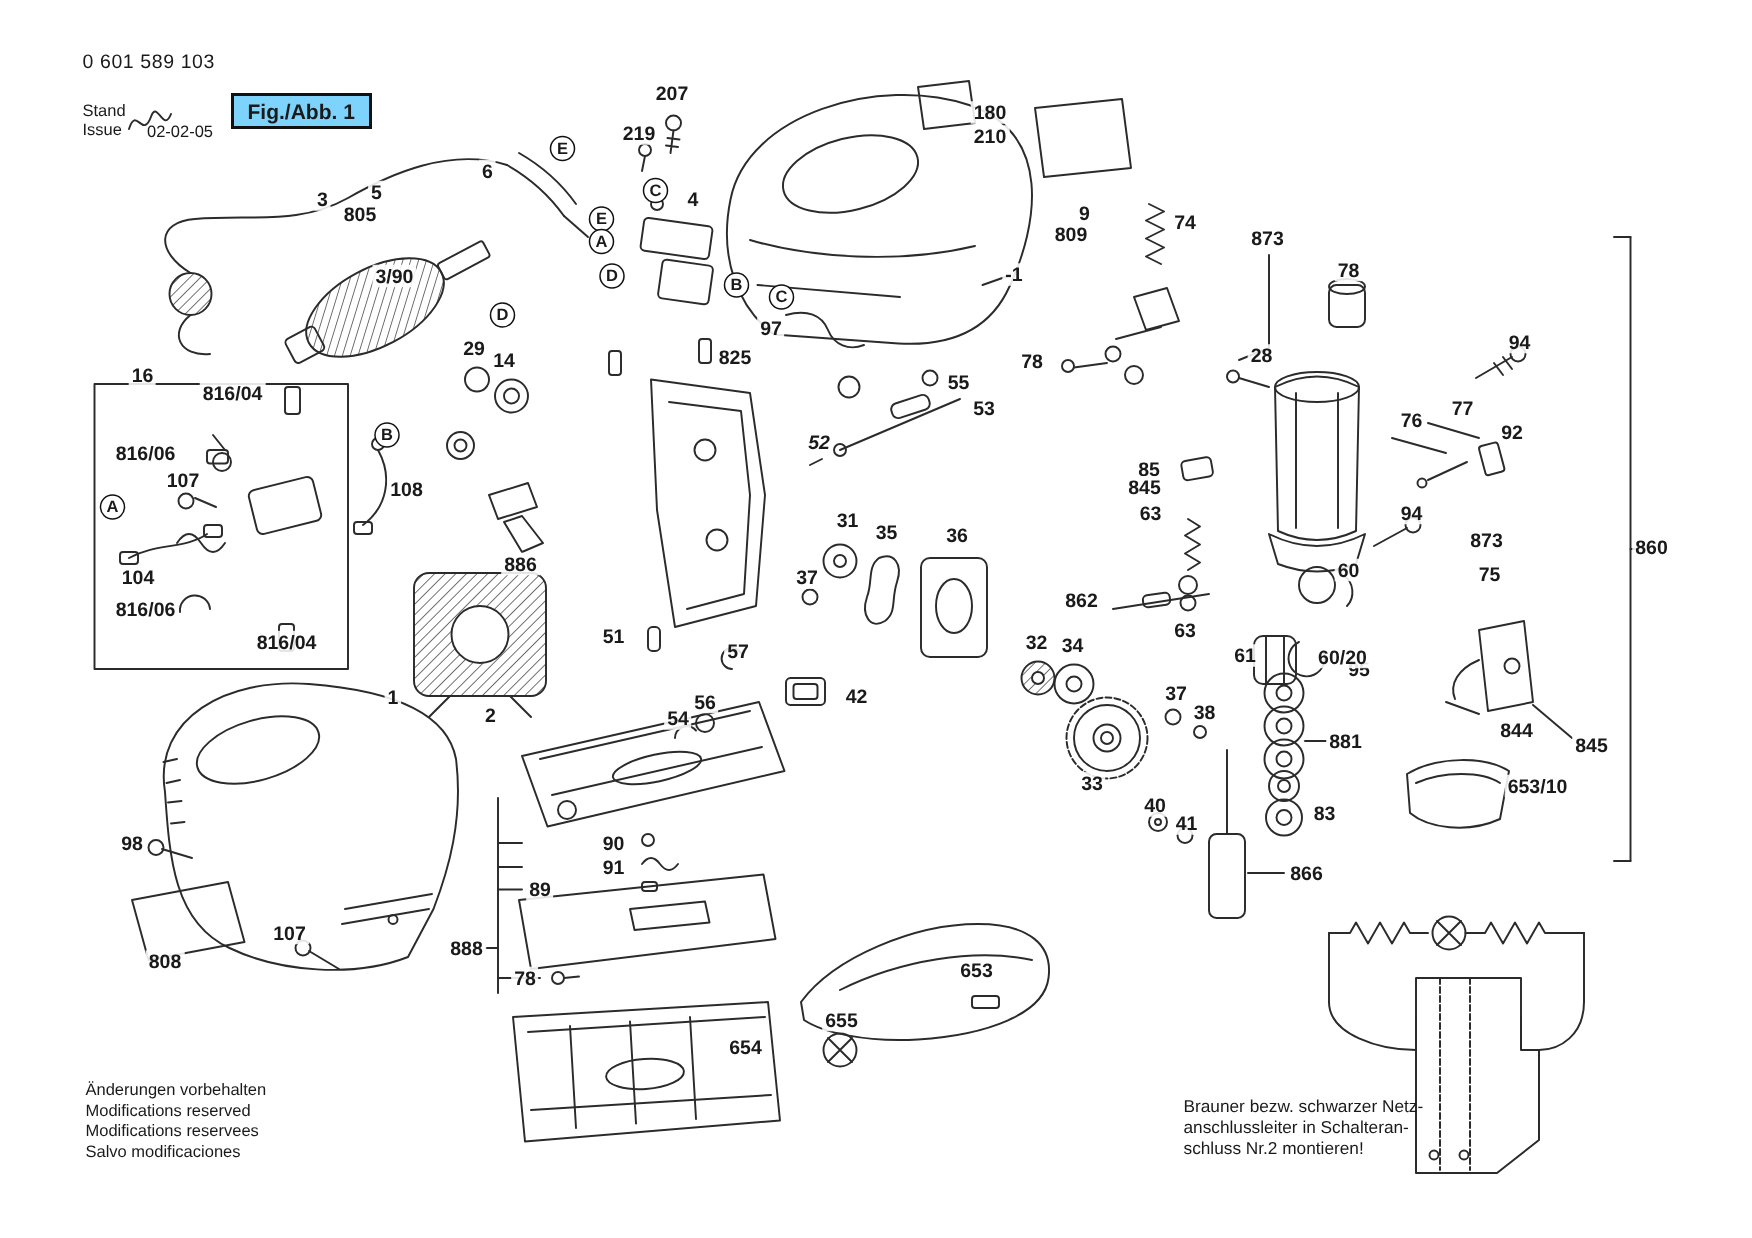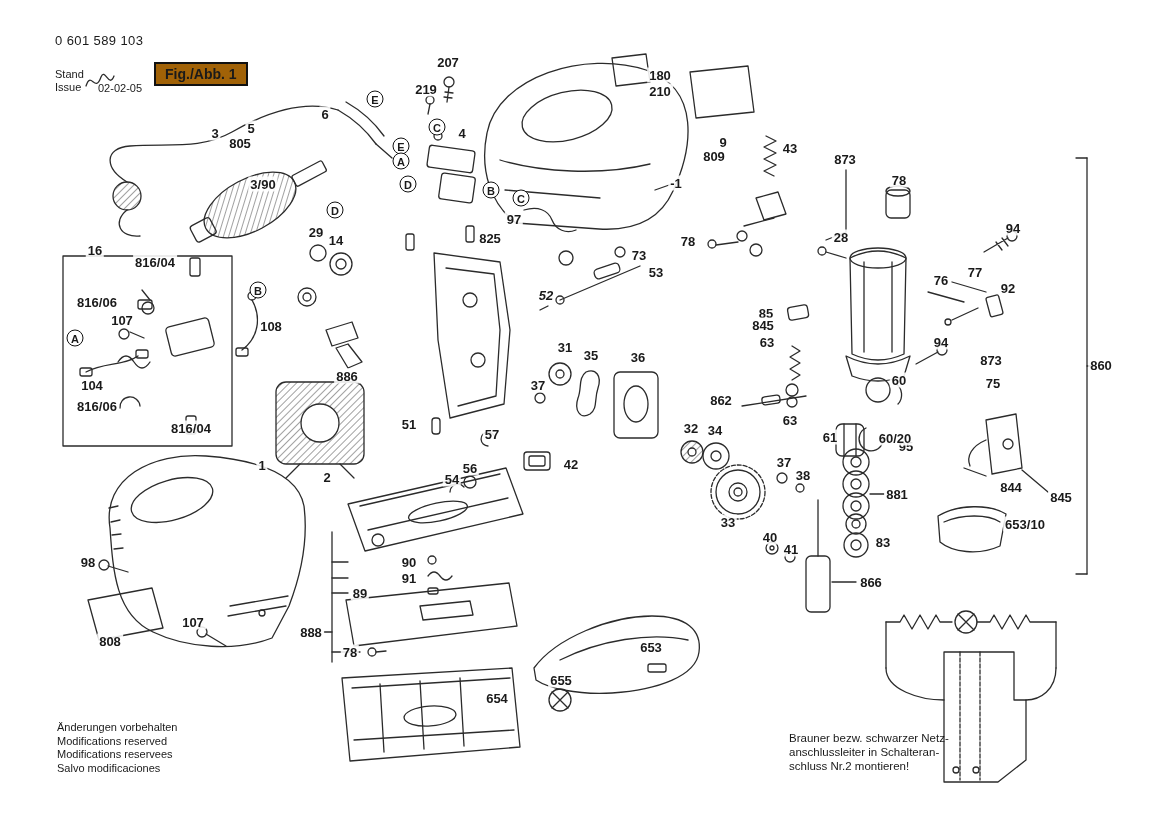--- a/index.html
+++ b/index.html
@@ -11,21 +11,21 @@
     color: #1a1a1a;
     overflow: hidden;
   }
   #artwork { position: absolute; left: 0; top: 0; }
   .doc-number { position: absolute; left: 55px; top: 33px; font-size: 13px; letter-spacing: .4px; }
   .stand-issue { position: absolute; left: 55px; top: 68px; font-size: 11px; line-height: 13px; }
   .date { position: absolute; left: 98px; top: 82px; font-size: 11px; }
   .fig-box {
     position: absolute; left: 154px; top: 62px;
     border: 2px solid #111; padding: 2px 9px;
-    font-weight: bold; font-size: 14px; background: #a16207;
+    font-weight: bold; font-size: 14px; background: #7dd3fc;
   }
   .footnotes { position: absolute; left: 57px; top: 721px; font-size: 11px; line-height: 13.5px; }
   .note-right { position: absolute; left: 789px; top: 731px; font-size: 11.5px; line-height: 14px; }
   .part-label {
     position: absolute; transform: translate(-50%,-50%);
     font-weight: bold; font-size: 13px; line-height: 1;
     background: rgba(255,255,255,.88); padding: 1px 2px; white-space: nowrap;
   }
   .callout-letter {
     position: absolute; transform: translate(-50%,-50%);
@@ -327,33 +327,33 @@
     <span class="part-label" style="left: 426px; top: 89px;">219</span>
     <span class="part-label" style="left: 660px; top: 75px;">180</span>
     <span class="part-label" style="left: 660px; top: 91px;">210</span>
     <span class="part-label" style="left: 325px; top: 114px;">6</span>
     <span class="part-label" style="left: 215px; top: 133px;">3</span>
     <span class="part-label" style="left: 251px; top: 128px;">5</span>
     <span class="part-label" style="left: 240px; top: 143px;">805</span>
     <span class="part-label" style="left: 462px; top: 133px;">4</span>
     <span class="part-label" style="left: 723px; top: 142px;">9</span>
     <span class="part-label" style="left: 714px; top: 156px;">809</span>
-    <span class="part-label" style="left: 790px; top: 148px;">43</span>
+    <span class="part-label" style="left: 790px; top: 148px;">74</span>
     <span class="part-label" style="left: 845px; top: 159px;">873</span>
     <span class="part-label" style="left: 899px; top: 180px;">78</span>
     <span class="part-label" style="left: 263px; top: 184px;">3/90</span>
     <span class="part-label" style="left: 676px; top: 183px;">-1</span>
     <span class="part-label" style="left: 514px; top: 219px;">97</span>
     <span class="part-label" style="left: 1013px; top: 228px;">94</span>
     <span class="part-label" style="left: 841px; top: 237px;">28</span>
     <span class="part-label" style="left: 688px; top: 241px;">78</span>
     <span class="part-label" style="left: 316px; top: 232px;">29</span>
     <span class="part-label" style="left: 336px; top: 240px;">14</span>
     <span class="part-label" style="left: 490px; top: 238px;">825</span>
-    <span class="part-label" style="left: 639px; top: 255px;">73</span>
+    <span class="part-label" style="left: 639px; top: 255px;">55</span>
     <span class="part-label" style="left: 656px; top: 272px;">53</span>
     <span class="part-label" style="left: 95px; top: 250px;">16</span>
     <span class="part-label" style="left: 155px; top: 262px;">816/04</span>
     <span class="part-label" style="left: 941px; top: 280px;">76</span>
     <span class="part-label" style="left: 975px; top: 272px;">77</span>
     <span class="part-label" style="left: 1008px; top: 288px;">92</span>
     <span class="part-label" style="left: 97px; top: 302px;">816/06</span>
     <span class="part-label" style="left: 546px; top: 295px; font-style: italic;">52</span>
     <span class="part-label" style="left: 766px; top: 313px;">85</span>
     <span class="part-label" style="left: 763px; top: 325px;">845</span>

